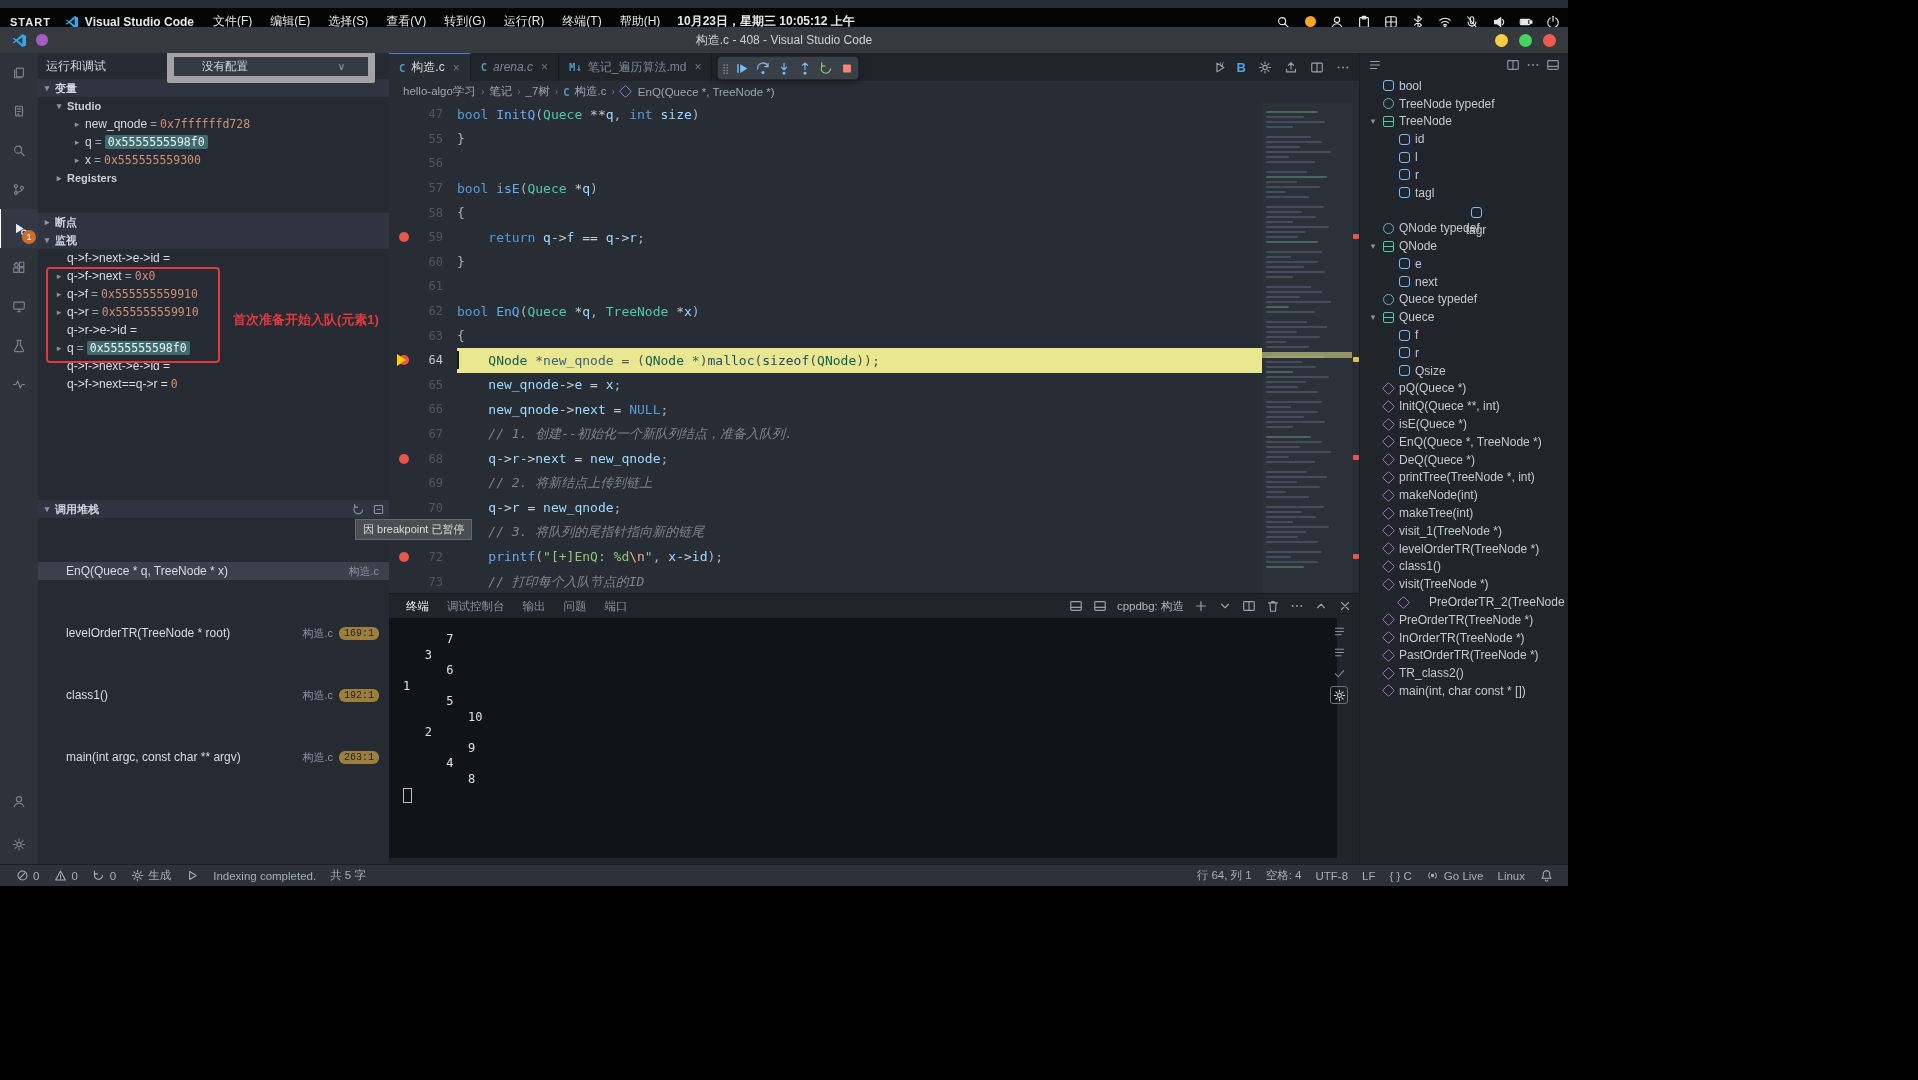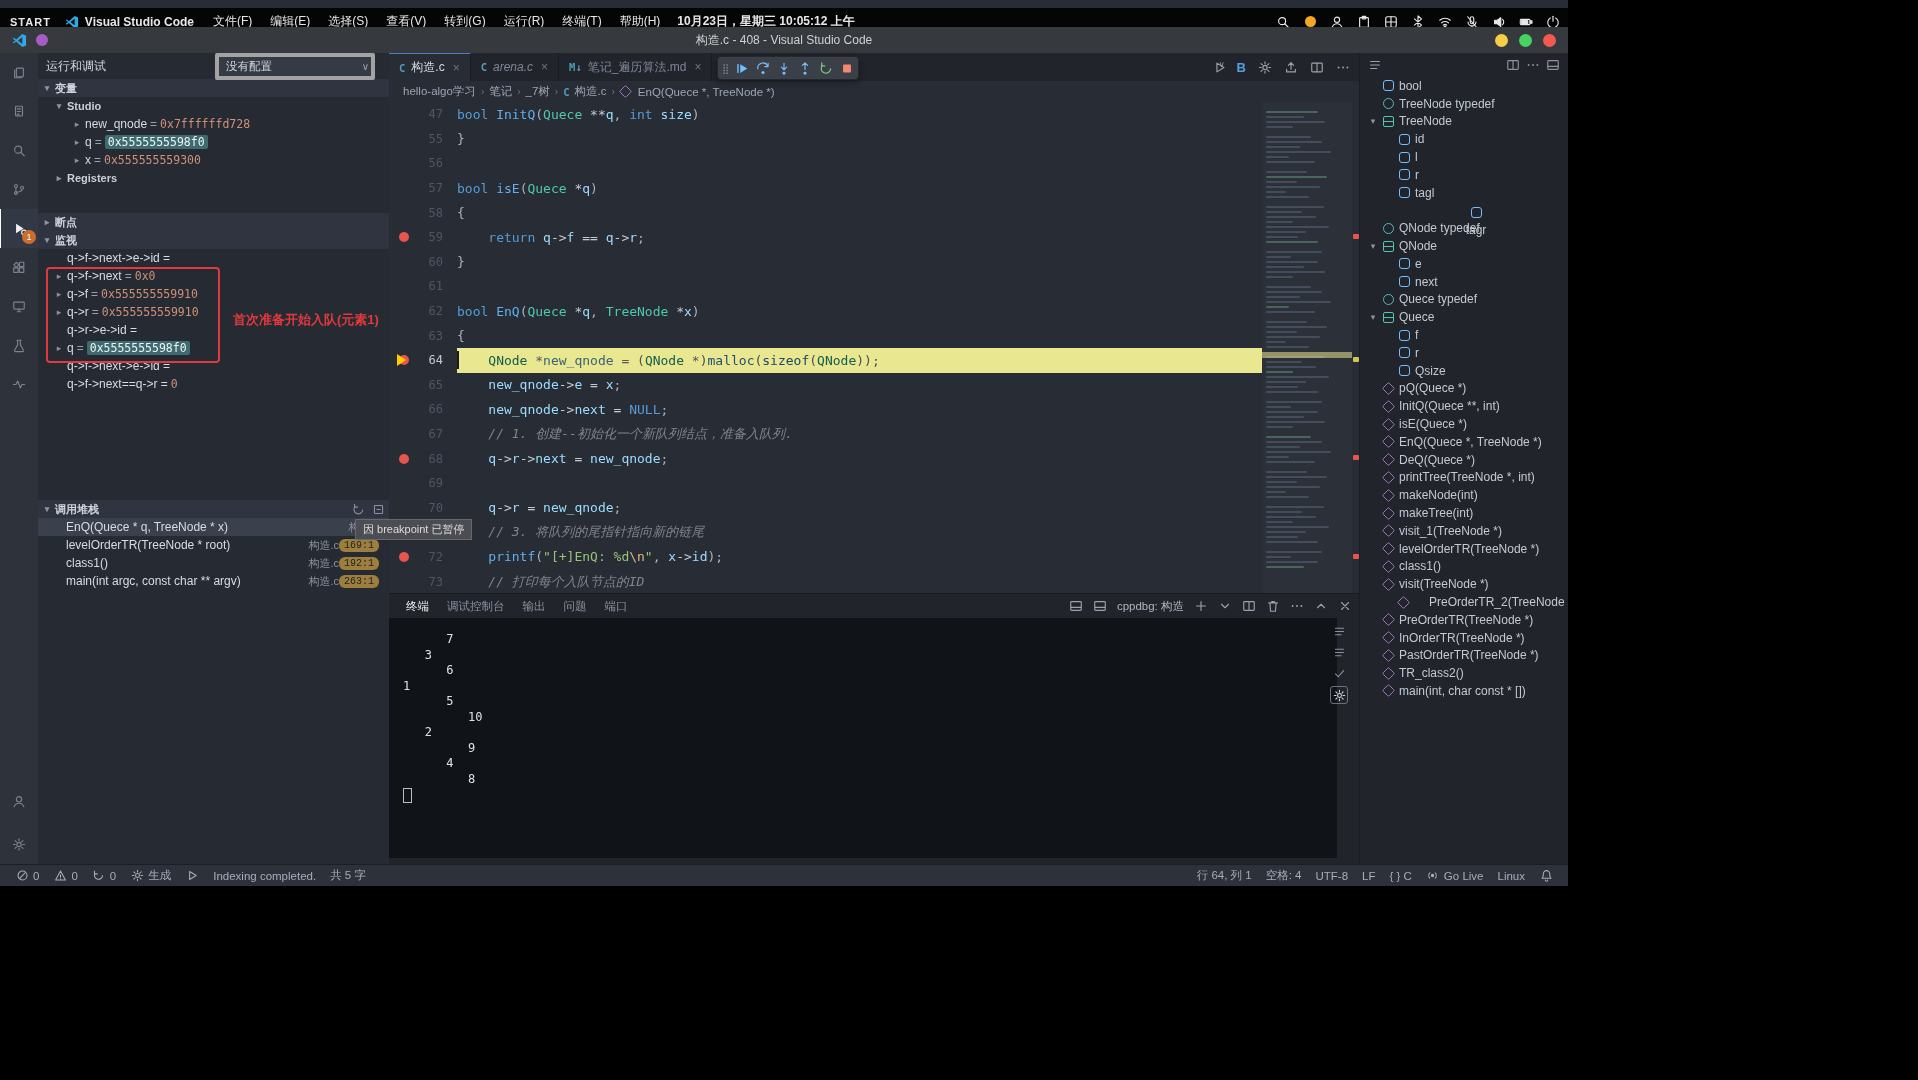--- a/index.html
+++ b/index.html
@@ -40,40 +40,40 @@
   .act-item.active{color:#f0f2f5;border-left:2px solid #fff;background:#323844;}
   .act-badge{position:absolute;right:3px;bottom:4px;background:#cc6d2e;color:#fff;border-radius:50%;
     width:14px;height:14px;font-size:9px;display:flex;align-items:center;justify-content:center;}
   .act-bottom{margin-top:auto;margin-bottom:4px;}
 
   
   .sidebar{position:absolute;left:38px;top:0;bottom:0;width:351px;background:#262b33;
     border-right:1px solid #1b1e24;color:#c9ced8;font-size:12px;overflow:hidden;}
   .dbg-controls{height:26px;display:flex;align-items:center;padding:0 8px;gap:6px;}
   .dbg-title{font-size:12px;color:#d3d8e0;white-space:nowrap;}
-  .cfg-select{margin-left:auto;width:148px;height:19px;background:#353b45;border:4px solid #a3a3a3;
-    display:flex;align-items:center;padding:0 2px;font-size:11.5px;color:#cfd4dc;border-radius:2px;}
+  .cfg-select{margin-left:auto;width:148px;height:19px;background:#353b45;border:7px solid #a3a3a3;
+    display:flex;align-items:center;padding:0 23px;font-size:11.5px;color:#cfd4dc;border-radius:2px;}
   .cfg-select .chev{margin-left:auto;color:#9aa1ad;font-size:10px;}
   .play-green{color:#89d185;}
   .sec-hdr{height:18px;display:flex;align-items:center;background:#2f3440;font-size:11px;font-weight:bold;
     color:#cdd3dd;padding:0 4px;gap:3px;}
   .sec-hdr .tw{color:#8b93a1;font-size:9px;width:10px;text-align:center;}
   .sub-hdr{height:18px;display:flex;align-items:center;padding:0 4px 0 16px;gap:3px;font-weight:bold;font-size:11px;}
   .var-row{height:18px;display:flex;align-items:center;padding-left:34px;gap:3px;white-space:nowrap;}
   .watch-row{height:18px;display:flex;align-items:center;padding-left:16px;gap:3px;white-space:nowrap;}
   .tw-s{color:#8b93a1;font-size:9px;width:10px;text-align:center;flex:none;}
   .vname{color:#d7dce4;}
   .veq{color:#9aa1ad;}
   .vval{color:#ce9178;font-family:"DejaVu Sans Mono",monospace;font-size:11.5px;}
   .vval.hl{background:#3f6b70;color:#eaf4f3;border-radius:2px;padding:0 3px;}
   .spacer26{height:26px;} .gap-cs{height:107px;}
   .red-box{position:absolute;left:8px;top:214px;width:170px;height:92px;border:2px solid #e0393e;
     border-radius:4px;pointer-events:none;}
   .annot{position:absolute;left:195px;top:258px;color:#e0393e;font-size:13px;font-weight:bold;}
-  .cs-row{height:18px;display:flex;align-items:center;padding:0 10px 0 28px;white-space:nowrap;}
+  .cs-row{height:18px;display:flex;align-items:center;padding:0 10px 0 28px;gap:6px;white-space:nowrap;margin-top:44px;}
   .cs-row.sel{background:#3a404c;}
   .cs-fn{color:#d7dce4;overflow:hidden;text-overflow:ellipsis;}
   .cs-file{margin-left:auto;color:#8b93a1;font-size:11px;}
   .cs-badge{background:#9e7e3c;color:#1d2025;border-radius:6px;font-size:10px;padding:0 5px;line-height:13px;font-family:Liberation Mono, monospace;}
   .hdr-icons{margin-left:auto;display:flex;gap:6px;color:#8b93a1;}
   .hdr-icons svg{width:13px;height:13px;}
 
   
   .paused-tip{position:absolute;left:355px;top:466px;height:19px;background:#4b4d52;border:1px solid #66686d;
     color:#dcdcdc;font-size:11px;display:flex;align-items:center;padding:0 7px;z-index:40;white-space:nowrap;}
@@ -720,20 +720,21 @@
               <div class="gut">
                 <span class="bp"></span>
                 <span class="gnum">68</span>
               </div>
               <div class="ctext"><span class="tk-p">    </span><span class="tk-v">q</span><span class="tk-o">-&gt;</span><span class="tk-v">r</span><span class="tk-o">-&gt;</span><span class="tk-v">next</span><span class="tk-p"> </span><span class="tk-o">=</span><span class="tk-p"> </span><span class="tk-v">new_qnode</span><span class="tk-p">;</span></div>
             </div>
             <div class="code-line">
               <div class="gut">
                 <span class="gnum">69</span>
               </div>
+              <div class="ctext"><span class="tk-p">    </span><span class="tk-c">// 2. 将新结点上传到链上</span></div>
             </div>
             <div class="code-line">
               <div class="gut">
                 <span class="gnum">70</span>
               </div>
               <div class="ctext"><span class="tk-p">    </span><span class="tk-v">q</span><span class="tk-o">-&gt;</span><span class="tk-v">r</span><span class="tk-p"> </span><span class="tk-o">=</span><span class="tk-p"> </span><span class="tk-v">new_qnode</span><span class="tk-p">;</span></div>
             </div>
             <div class="code-line">
               <div class="gut">
                 <span class="gnum">71</span>

